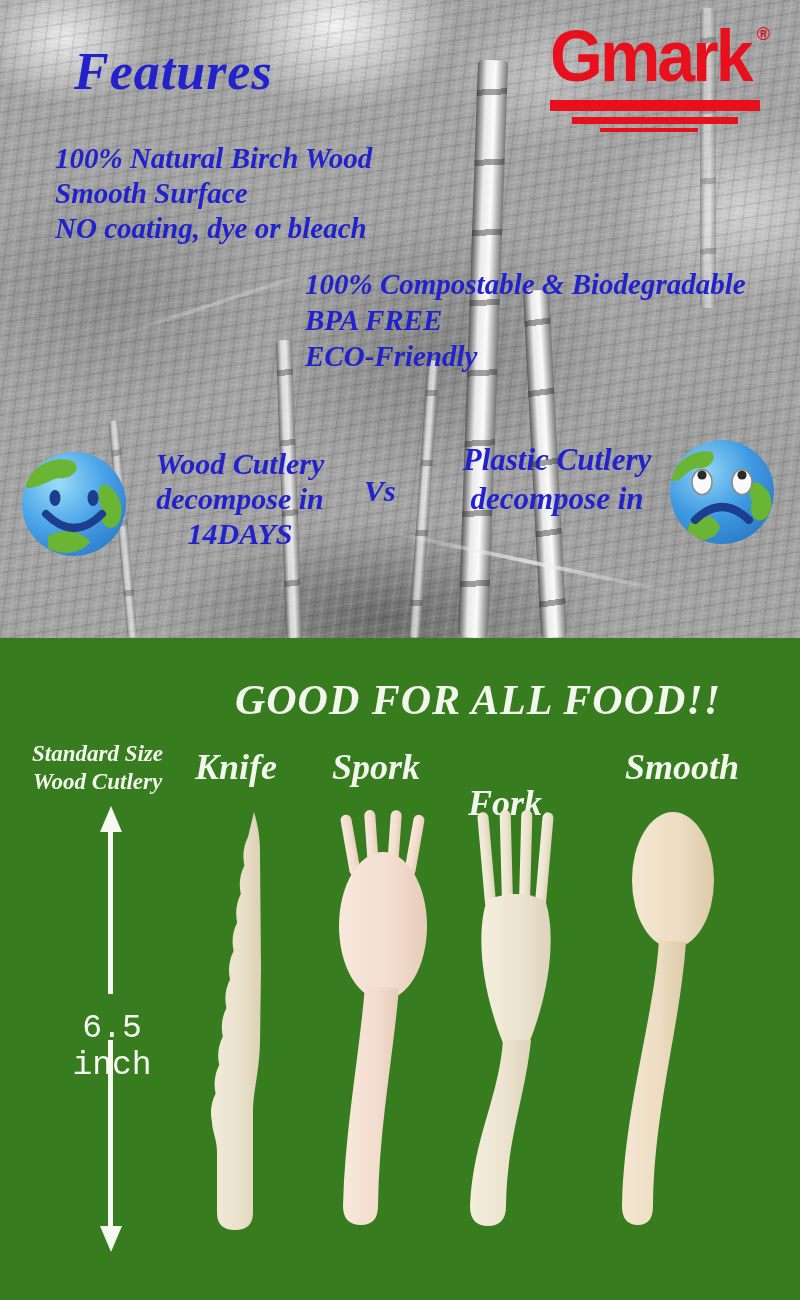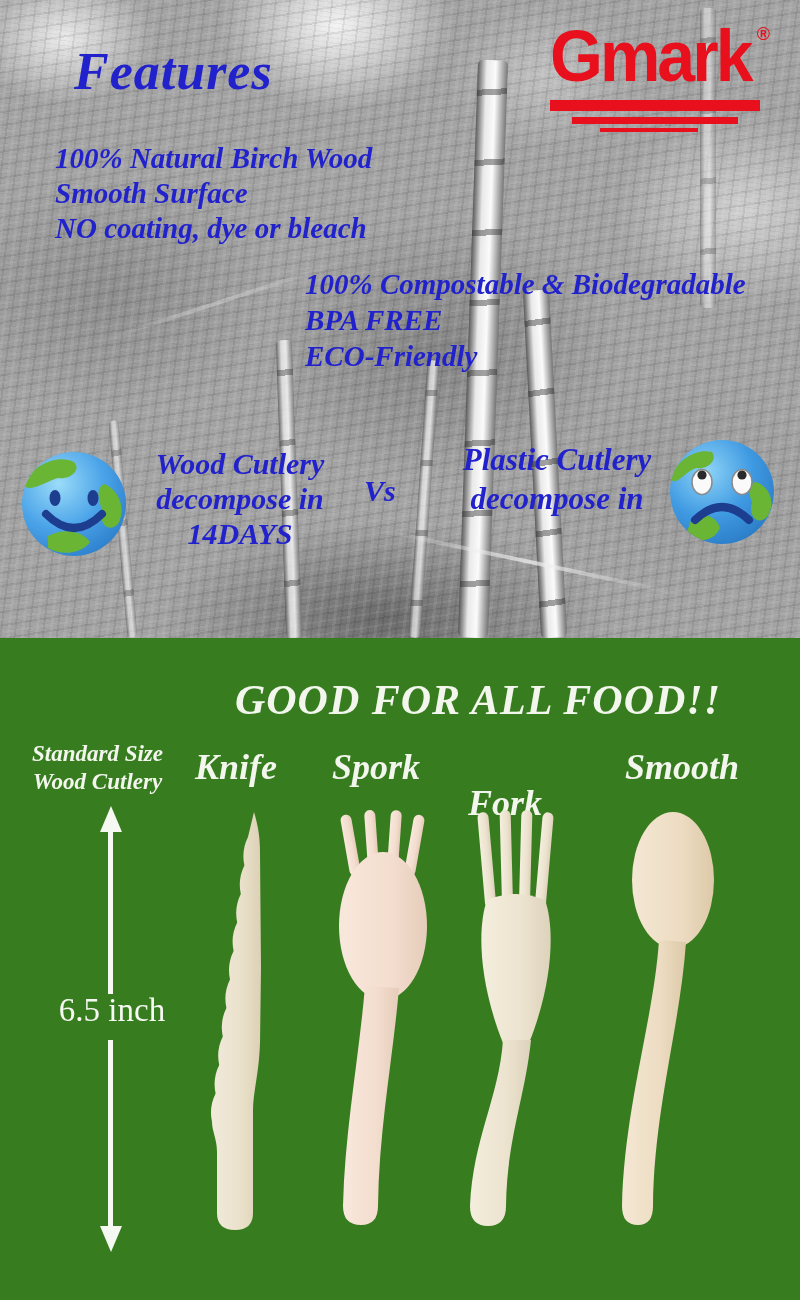--- a/index.html
+++ b/index.html
@@ -78,22 +78,22 @@
   .lab-spoon{left:625px;width:115px;}
 
   
   .arr-head-up{position:absolute;left:100px;top:168px;width:0;height:0;
     border-left:11px solid transparent;border-right:11px solid transparent;border-bottom:26px solid #f6f8f2;}
   .arr-shaft{position:absolute;left:108px;width:5px;background:#f6f8f2;}
   .shaft-top{top:192px;height:164px;}
   .shaft-bottom{top:402px;height:188px;}
   .arr-head-down{position:absolute;left:100px;top:588px;width:0;height:0;
     border-left:11px solid transparent;border-right:11px solid transparent;border-top:26px solid #f6f8f2;}
-  .measure{position:absolute;left:38px;top:354px;width:148px;text-align:center;
-    font-family:Liberation Serif, serif;font-size:33px;color:#f6f8f2;}
+  .measure{position:absolute;left:38px;top:372px;width:148px;text-align:center;
+    font-family:Liberation Mono, monospace;font-size:33px;color:#f6f8f2;}
 
   .utensil{position:absolute;top:170px;}
   .u-knife{left:202px;}
   .u-spork{left:335px;}
   .u-fork{left:465px;}
   .u-spoon{left:612px;}
 </style>
 </head>
 <body>
 

